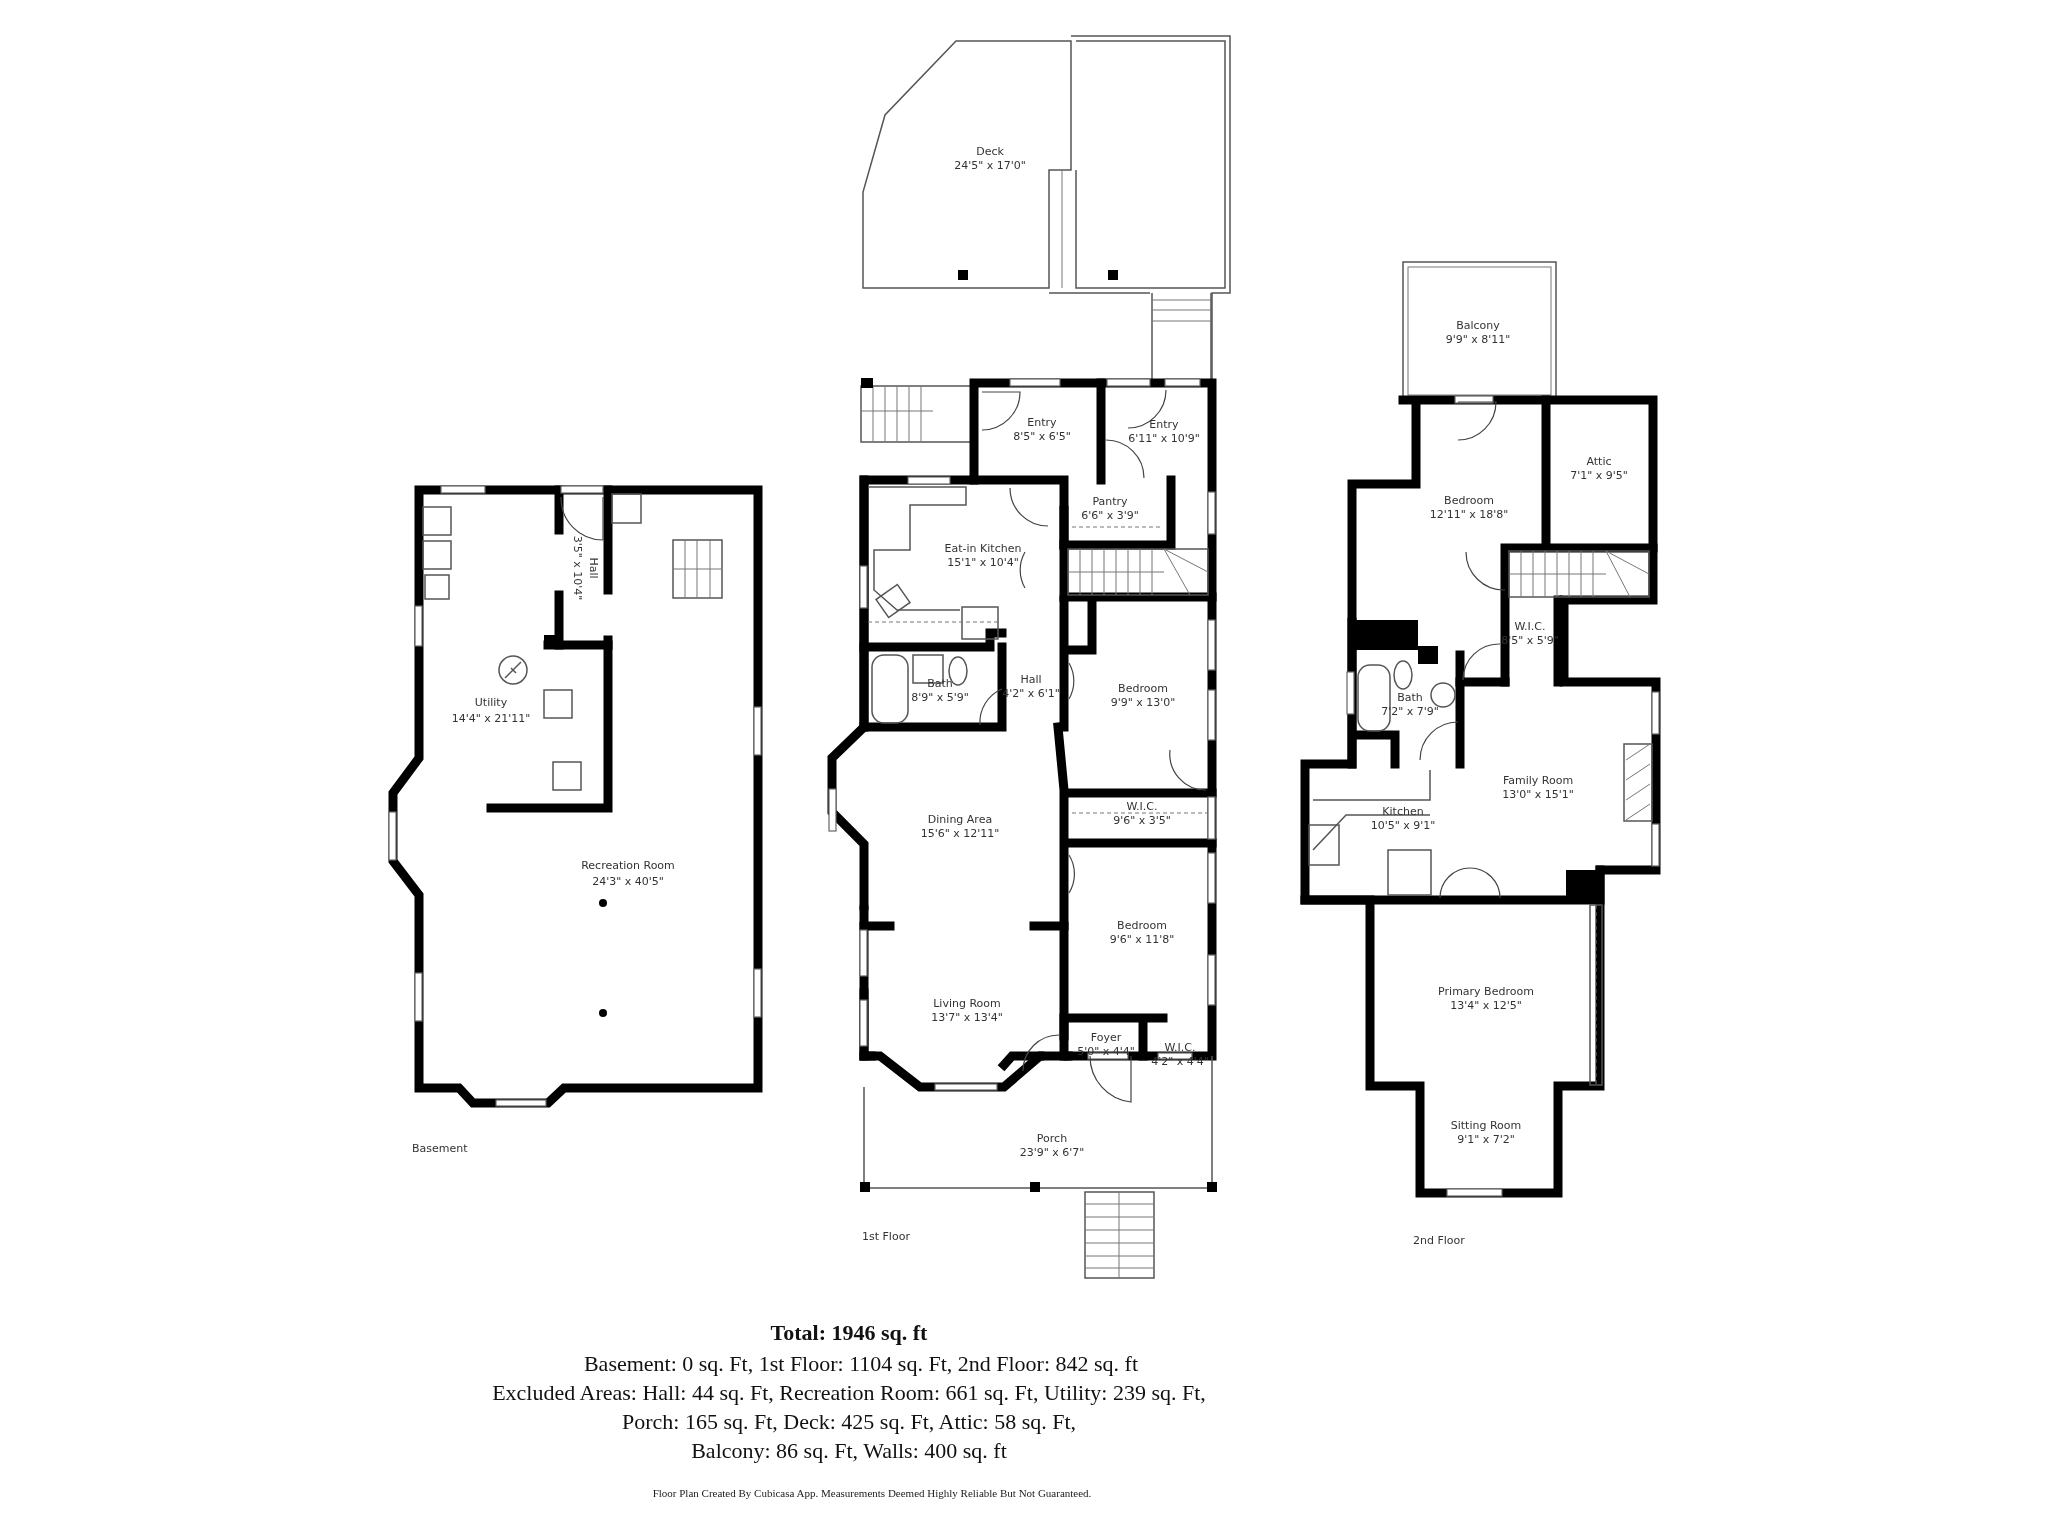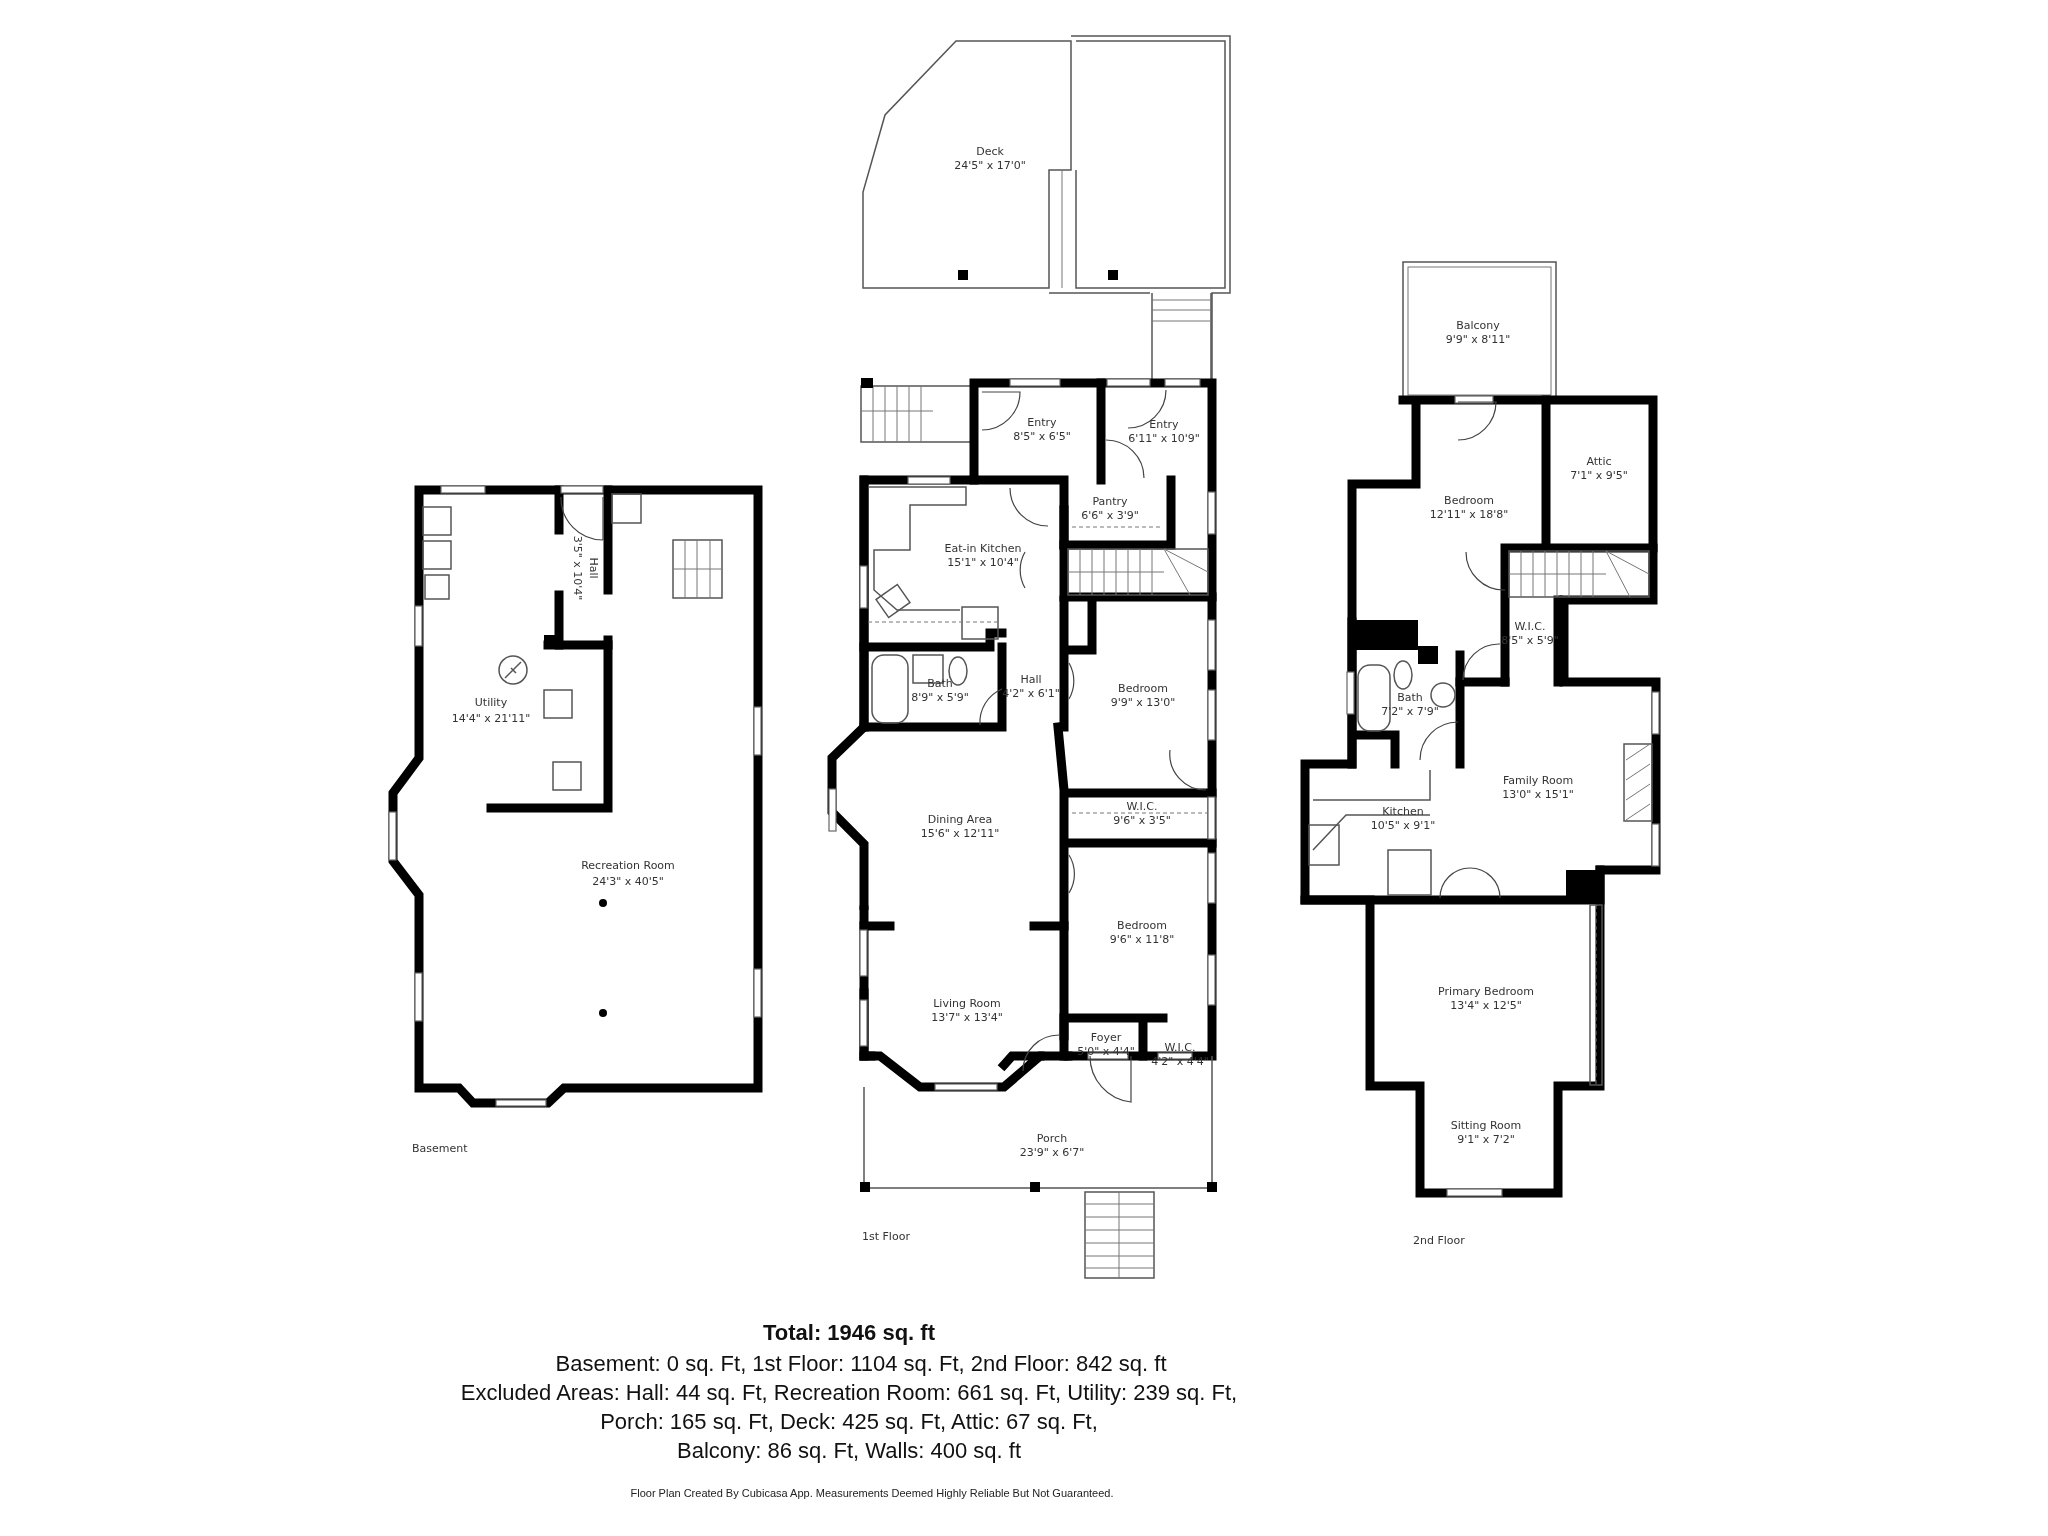--- a/index.html
+++ b/index.html
@@ -7,21 +7,21 @@
   #plan { position:absolute; left:0; top:0; width:2048px; height:1536px; }
   .wall { fill:none; stroke:#000; stroke-width:9; stroke-linejoin:miter; stroke-linecap:square; }
   .thin { fill:none; stroke:#555; stroke-width:1.5; }
   .thin2 { fill:none; stroke:#777; stroke-width:1; }
   .dash { fill:none; stroke:#777; stroke-width:1; stroke-dasharray:4 3; }
   .win { fill:#fff; stroke:#666; stroke-width:1.2; }
   .blk { fill:#000; }
   .door { fill:none; stroke:#444; stroke-width:1.2; }
   .rlabel { font-family:"DejaVu Sans", sans-serif; font-size:11px; fill:#333; text-anchor:middle; }
   .flabel { font-family:"DejaVu Sans", sans-serif; font-size:11px; fill:#333; }
-  .summary { position:absolute; left:0; width:1698px; text-align:center; font-family:Liberation Sans, sans-serif; color:#111; }
+  .summary { position:absolute; left:0; width:1698px; text-align:center; font-family:Liberation Serif, serif; color:#111; }
   .sum-total { top:1320px; font-size:22px; font-weight:bold; }
   .sum-line { font-size:22px; line-height:29px; }
   .sum-l1 { top:1349px;padding-left:12px; }
   .sum-l2 { top:1378px; }
   .sum-l3 { top:1407px; }
   .sum-l4 { top:1436px; }
   .disclaimer { top:1487px; font-size:11px; color:#222;padding-left:23px; }
 </style>
 </head>
 <body>
@@ -299,15 +299,15 @@
     <text class="rlabel" x="1486" y="1009"><tspan>13'4" x 12'5"</tspan></text>
     <text class="rlabel" x="1486" y="1129"><tspan>Sitting Room</tspan></text>
     <text class="rlabel" x="1486" y="1143"><tspan>9'1" x 7'2"</tspan></text>
     <text class="flabel" x="1413" y="1244"><tspan>2nd Floor</tspan></text>
   </g>
 </svg>
 
 <div class="summary sum-total">Total: 1946 sq. ft</div>
 <div class="summary sum-line sum-l1">Basement: 0 sq. Ft, 1st Floor: 1104 sq. Ft, 2nd Floor: 842 sq. ft</div>
 <div class="summary sum-line sum-l2">Excluded Areas: Hall: 44 sq. Ft, Recreation Room: 661 sq. Ft, Utility: 239 sq. Ft,</div>
-<div class="summary sum-line sum-l3">Porch: 165 sq. Ft, Deck: 425 sq. Ft, Attic: 67 sq. Ft,</div>
+<div class="summary sum-line sum-l3">Porch: 165 sq. Ft, Deck: 425 sq. Ft, Attic: 58 sq. Ft,</div>
 <div class="summary sum-line sum-l4">Balcony: 86 sq. Ft, Walls: 400 sq. ft</div>
 <div class="summary disclaimer">Floor Plan Created By Cubicasa App. Measurements Deemed Highly Reliable But Not Guaranteed.</div>
 
 </body></html>

